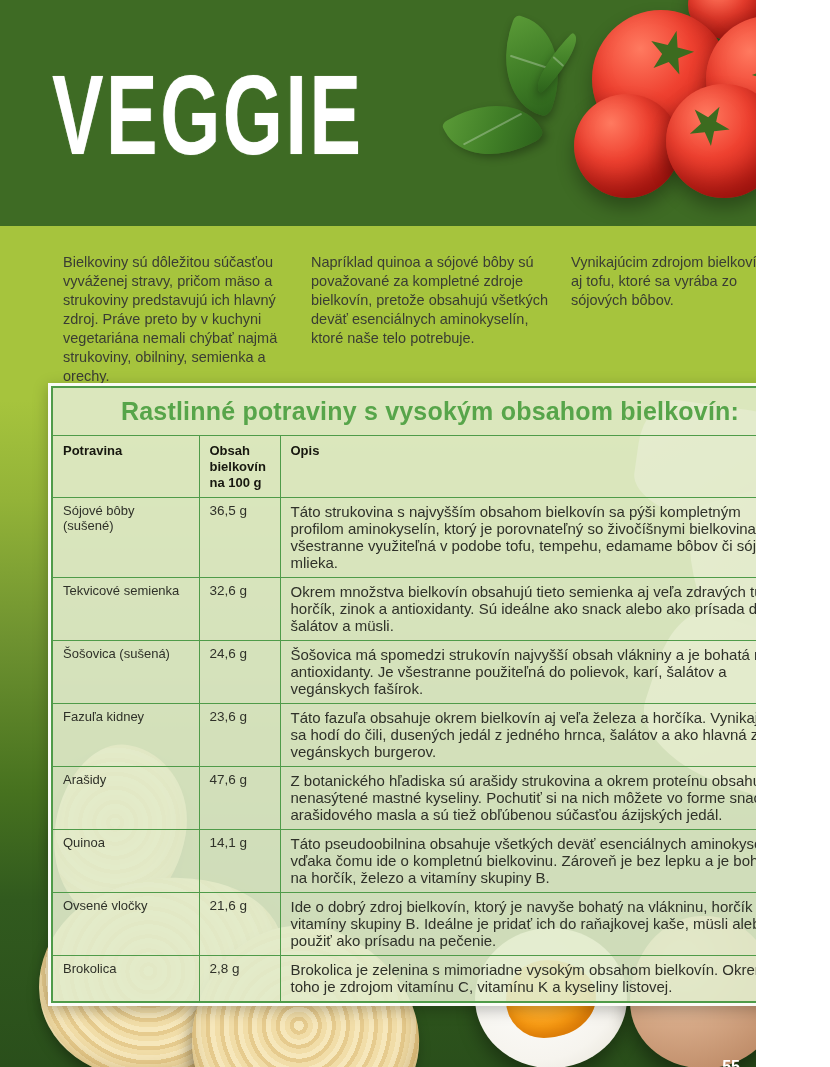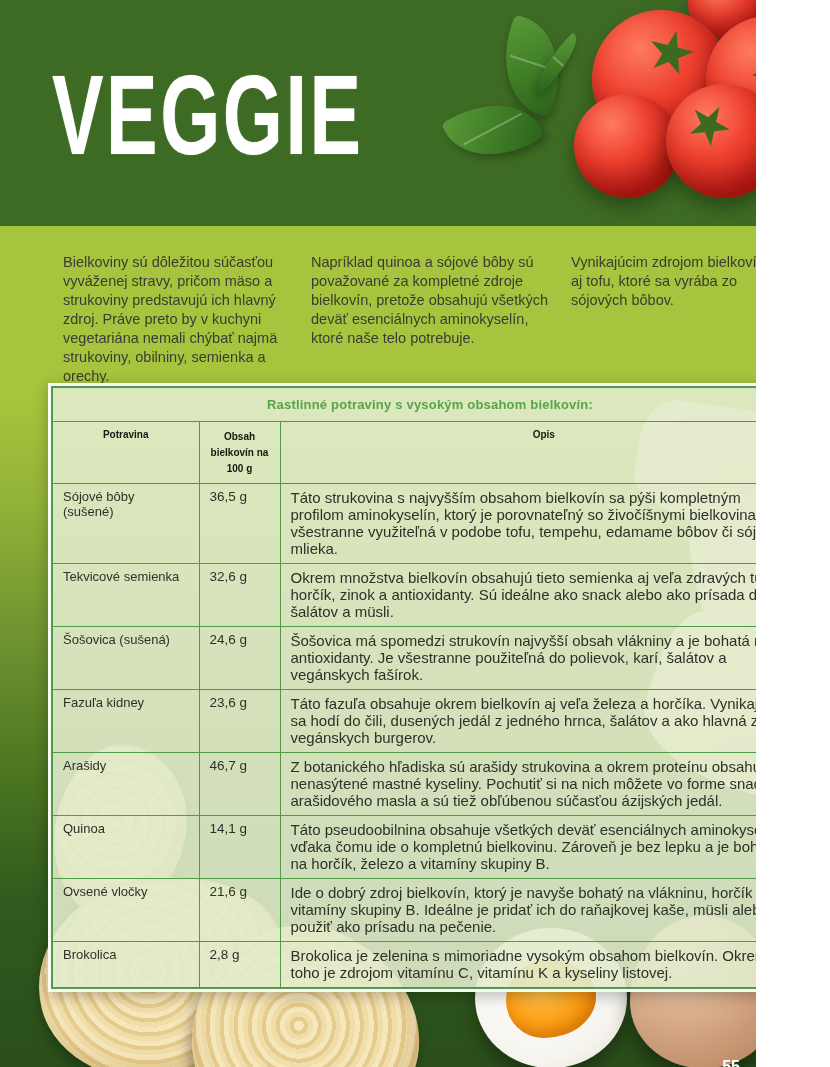--- a/index.html
+++ b/index.html
@@ -56,23 +56,23 @@
     position:absolute; left:48px; top:383px; width:758px; z-index:3;
     border:3px solid rgba(255,255,255,.85);
     background:rgba(225,235,203,.9);
     box-shadow:0 4px 14px rgba(0,0,0,.25);
   }
   table{border-collapse:collapse; width:100%; table-layout:fixed;
     border:2px solid #4f9b49;}
   col.c-food{width:147px;} col.c-prot{width:81px;}
   td,th{border:1.5px solid #4f9b49; vertical-align:top; text-align:left;
     padding:5px 10px 6px; color:#2f3129;}
-  .tbl-title{text-align:center; color:#57a54a; font-weight:bold; font-size:13px;
+  .tbl-title{text-align:center; color:#57a54a; font-weight:bold; font-size:25px;
     padding:9px 6px; letter-spacing:.2px;}
-  th{font-size:10px; color:#17170f; padding-top:7px;text-align:center;}
+  th{font-size:13px; color:#17170f; padding-top:7px;}
   th.h-prot{line-height:16px;}
   td.food{font-size:13px;}
   td.prot{font-size:13.5px;}
   td.desc{font-size:15px; line-height:17px;}
   
   .pageno{position:absolute; right:16px; top:1058px; color:#ffffff;
     font-weight:bold; font-size:16px; z-index:4;}
   .printcode{position:absolute; right:16px; top:1076px; color:#87a452;
     font-size:12px; letter-spacing:.6px; z-index:4;margin-left:36px;}
 </style>
@@ -154,21 +154,21 @@
             <td class="prot">24,6 g</td>
             <td class="desc">Šošovica má spomedzi strukovín najvyšší obsah vlákniny a je bohatá na antioxidanty. Je všestranne použiteľná do polievok, karí, šalátov a vegánskych fašírok.</td>
           </tr>
           <tr>
             <td class="food">Fazuľa kidney</td>
             <td class="prot">23,6 g</td>
             <td class="desc">Táto fazuľa obsahuje okrem bielkovín aj veľa železa a horčíka. Vynikajúco sa hodí do čili, dusených jedál z jedného hrnca, šalátov a ako hlavná zložka vegánskych burgerov.</td>
           </tr>
           <tr>
             <td class="food">Arašidy</td>
-            <td class="prot">46,7 g</td>
+            <td class="prot">47,6 g</td>
             <td class="desc">Z botanického hľadiska sú arašidy strukovina a okrem proteínu obsahujú aj nenasýtené mastné kyseliny. Pochutiť si na nich môžete vo forme snacku, arašidového masla a sú tiež obľúbenou súčasťou ázijských jedál.</td>
           </tr>
           <tr>
             <td class="food">Quinoa</td>
             <td class="prot">14,1 g</td>
             <td class="desc">Táto pseudoobilnina obsahuje všetkých deväť esenciálnych aminokyselín, vďaka čomu ide o kompletnú bielkovinu. Zároveň je bez lepku a je bohatá na horčík, železo a vitamíny skupiny B.</td>
           </tr>
           <tr>
             <td class="food">Ovsené vločky</td>
             <td class="prot">21,6 g</td>

